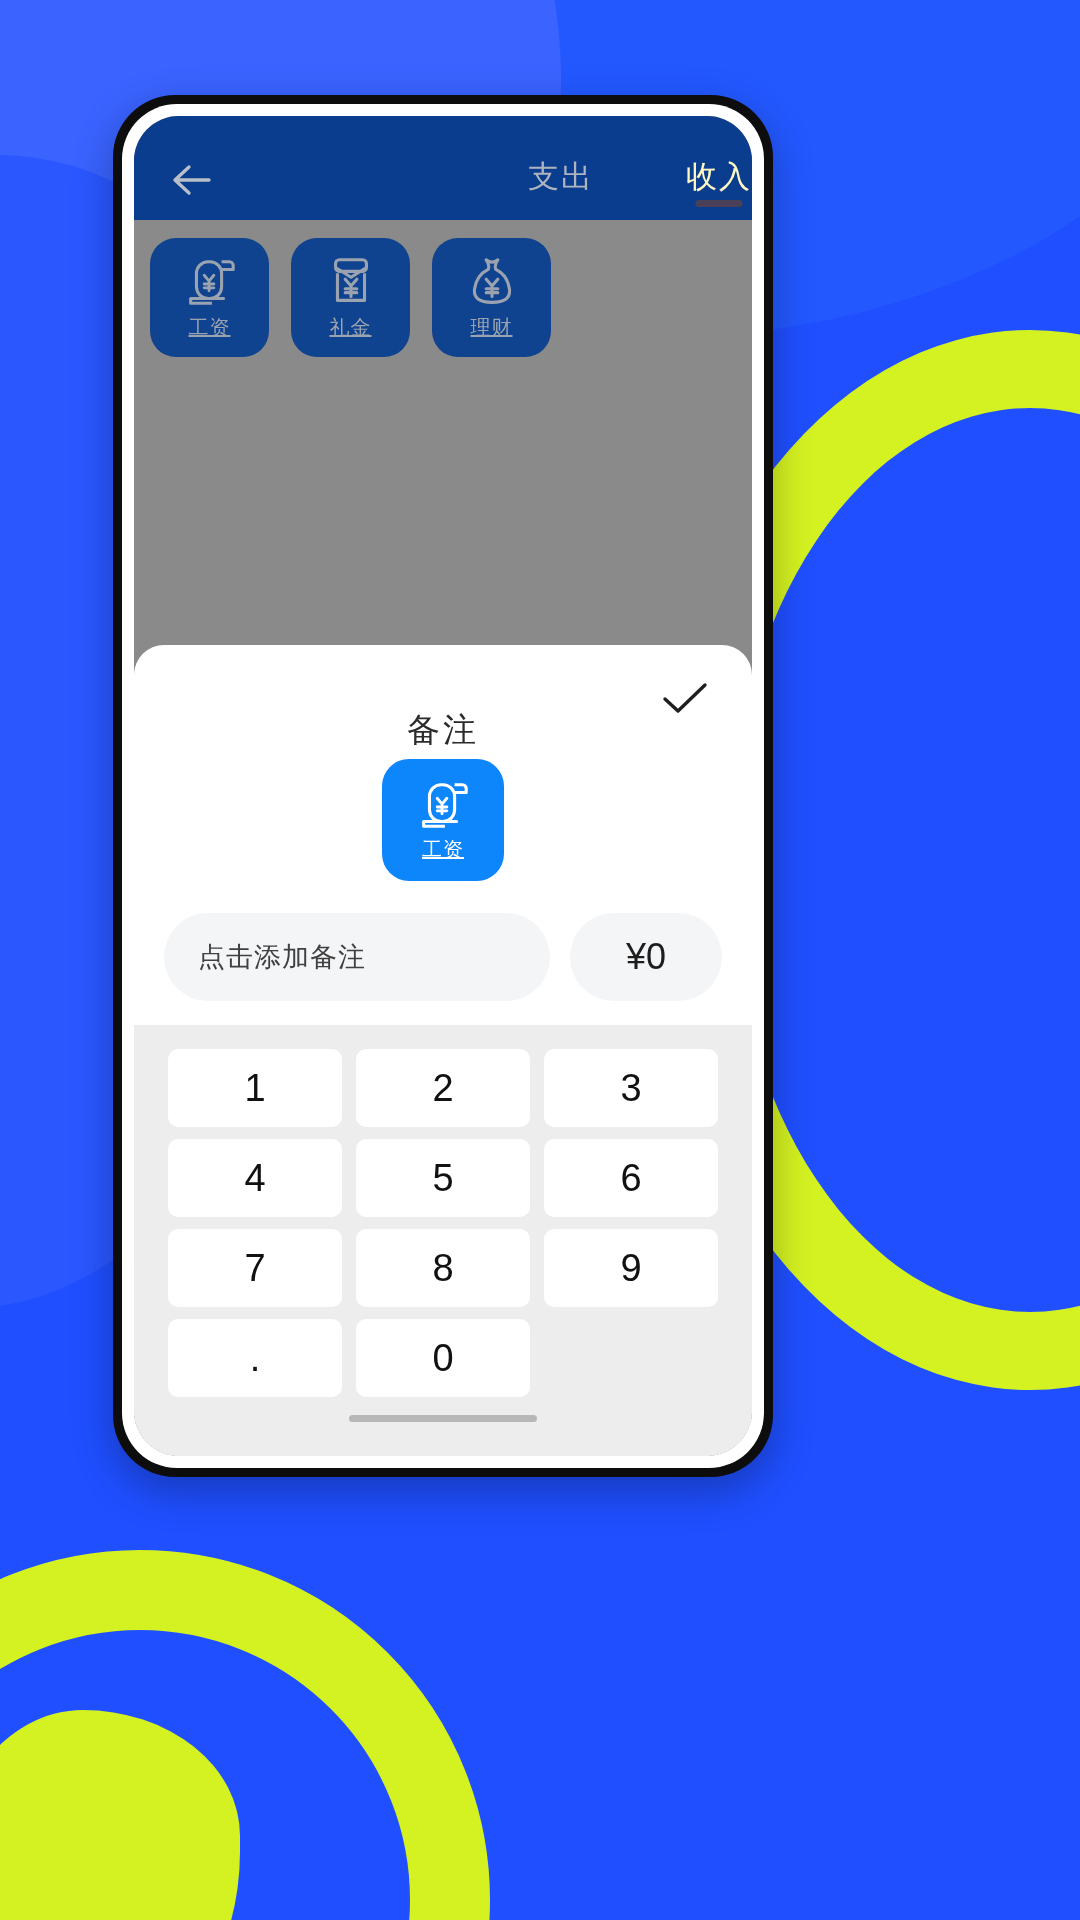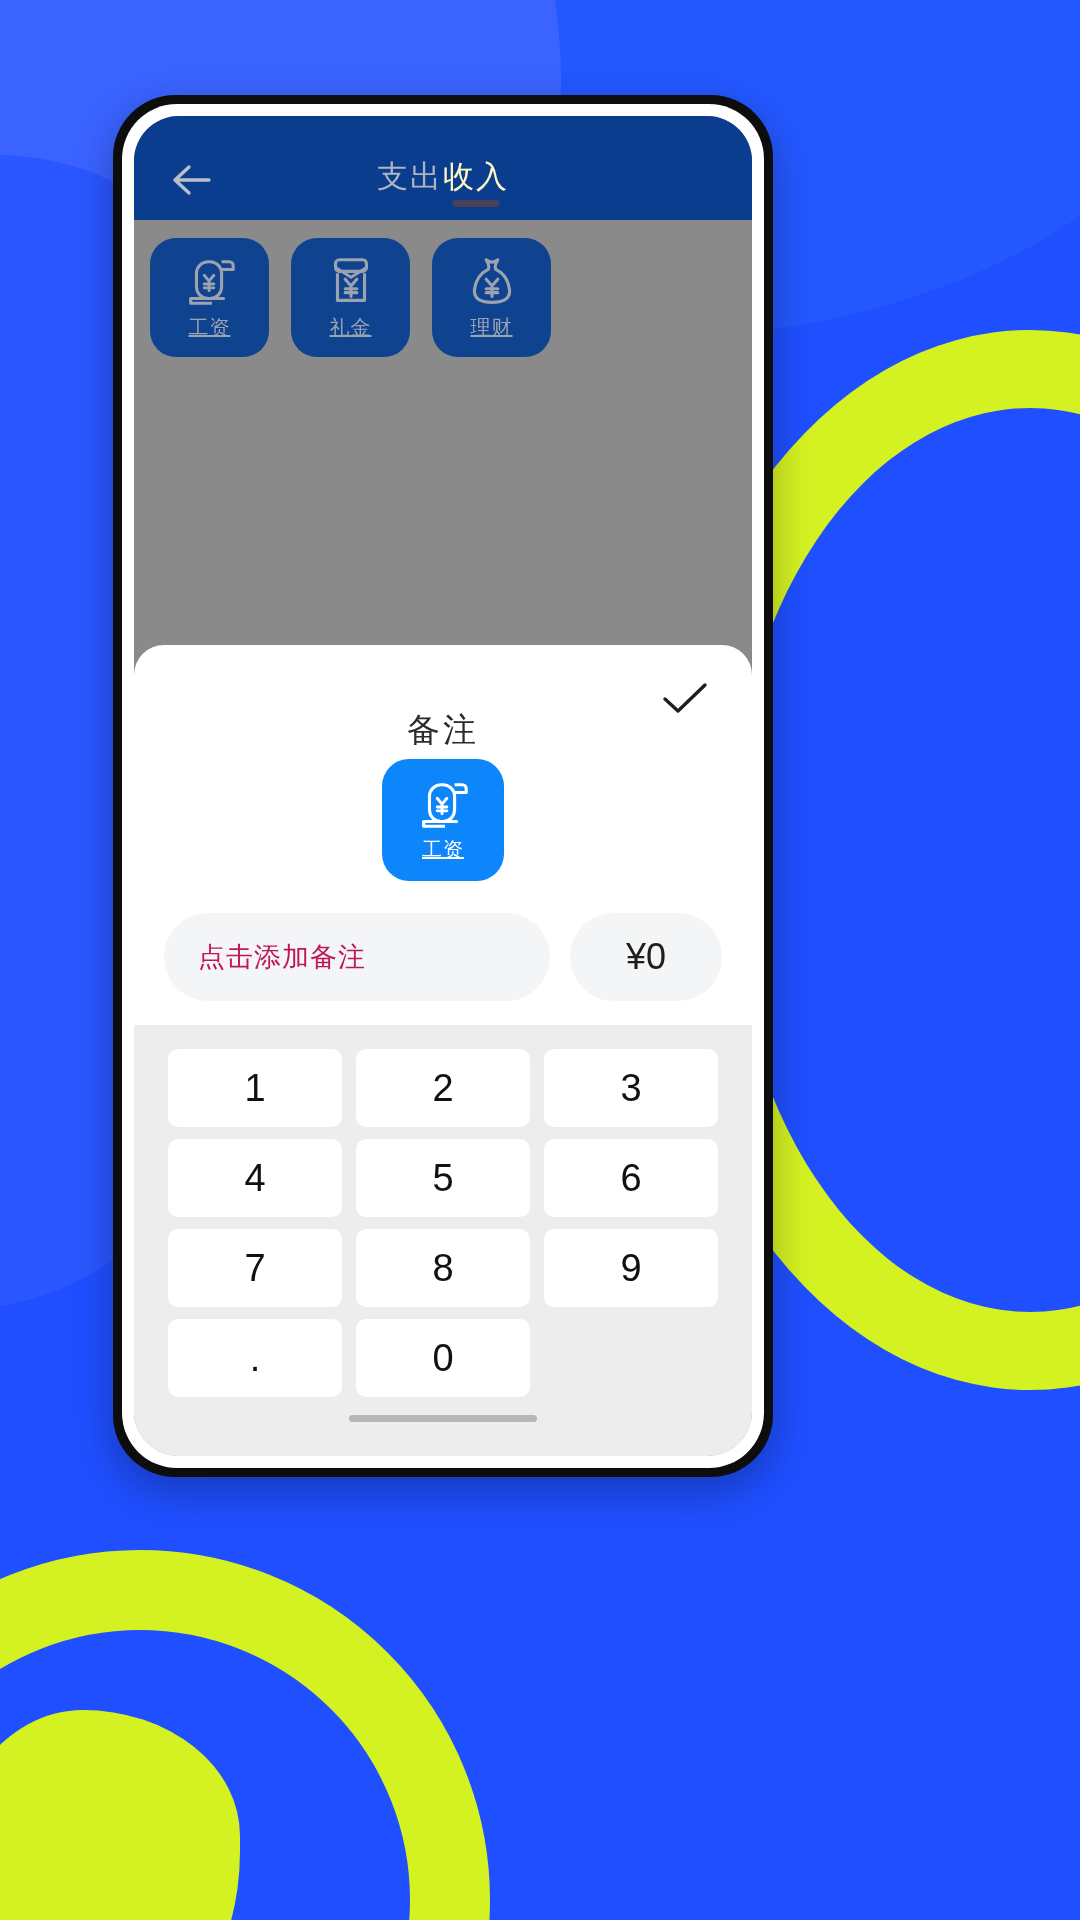--- a/index.html
+++ b/index.html
@@ -102,21 +102,22 @@
     position: absolute;
     left: 30px; top: 42px;
     width: 54px; height: 44px;
     display: flex; align-items: center; justify-content: center;
   }
   #back-btn svg { display: block; }
   #tabs {
     position: absolute;
     left: 0; right: 0; top: 40px;
     display: flex;
-    justify-content: center;
+    justify-content: flex-end;
+    gap: 92px;
   }
   .tab {
     position: relative;
     font-size: 31px;
     color: #aeb4be;
     letter-spacing: 2px;
     padding-bottom: 9px;
   }
   .tab.active { color: #fef9c3; }
   .tab.active::after {
@@ -211,21 +212,21 @@
     flex: 1;
     height: 88px;
     background: #f4f5f6;
     border-radius: 44px;
     display: flex;
     align-items: center;
     padding: 0 34px;
   }
   #note-placeholder {
     font-size: 27px;
-    color: #be185d;
+    color: #404040;
     letter-spacing: 1px;
   }
   #amount-box {
     width: 152px; height: 88px;
     background: #f4f5f6;
     border-radius: 44px;
     display: flex;
     align-items: center;
     justify-content: center;
   }

